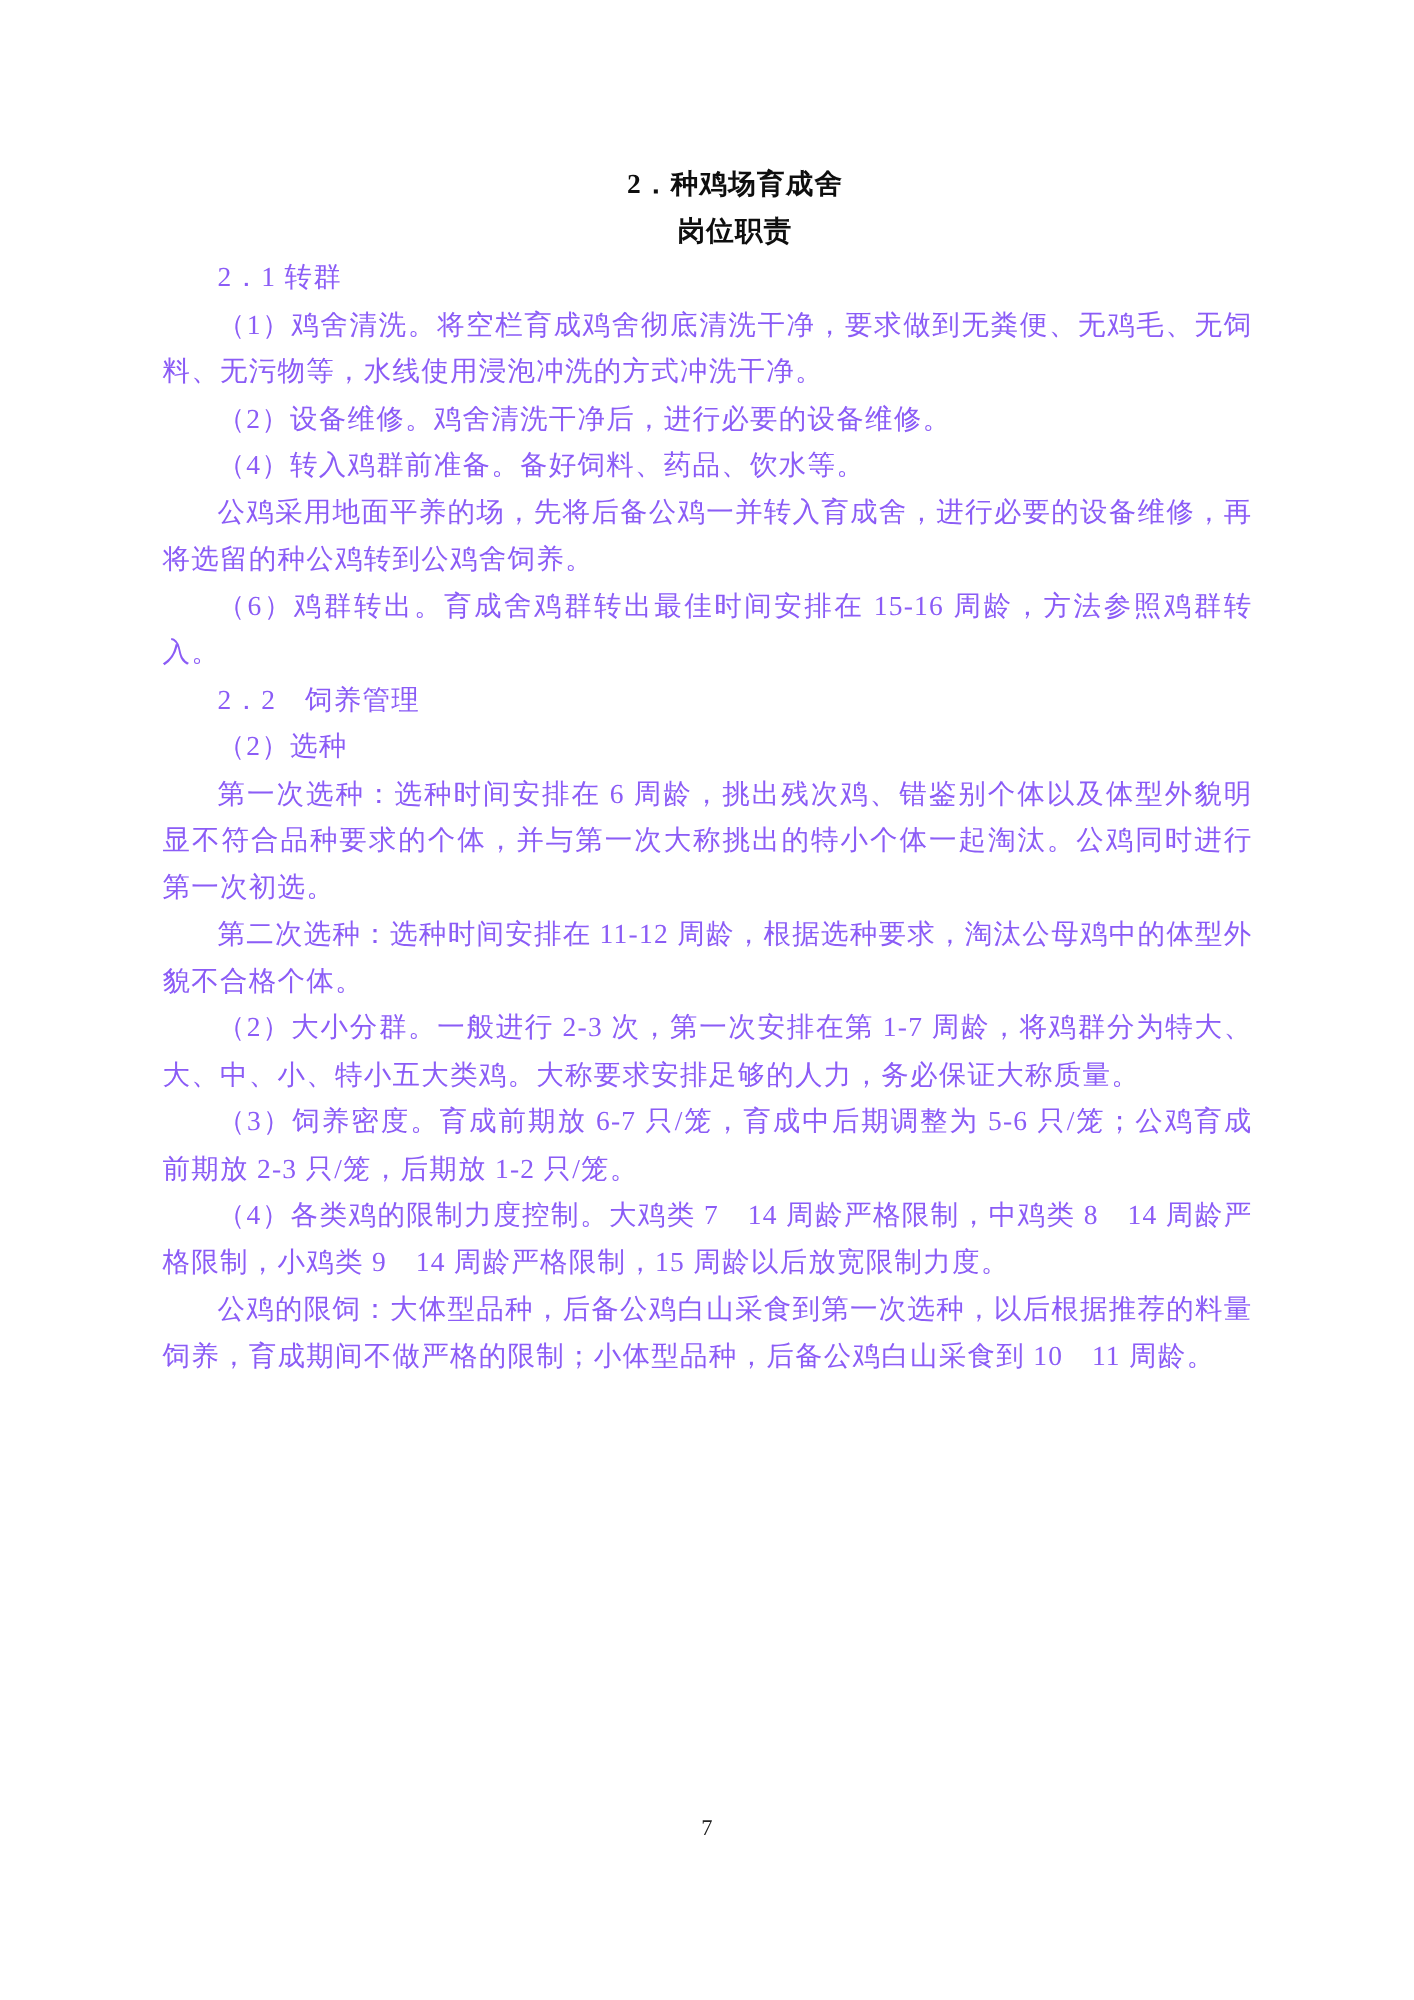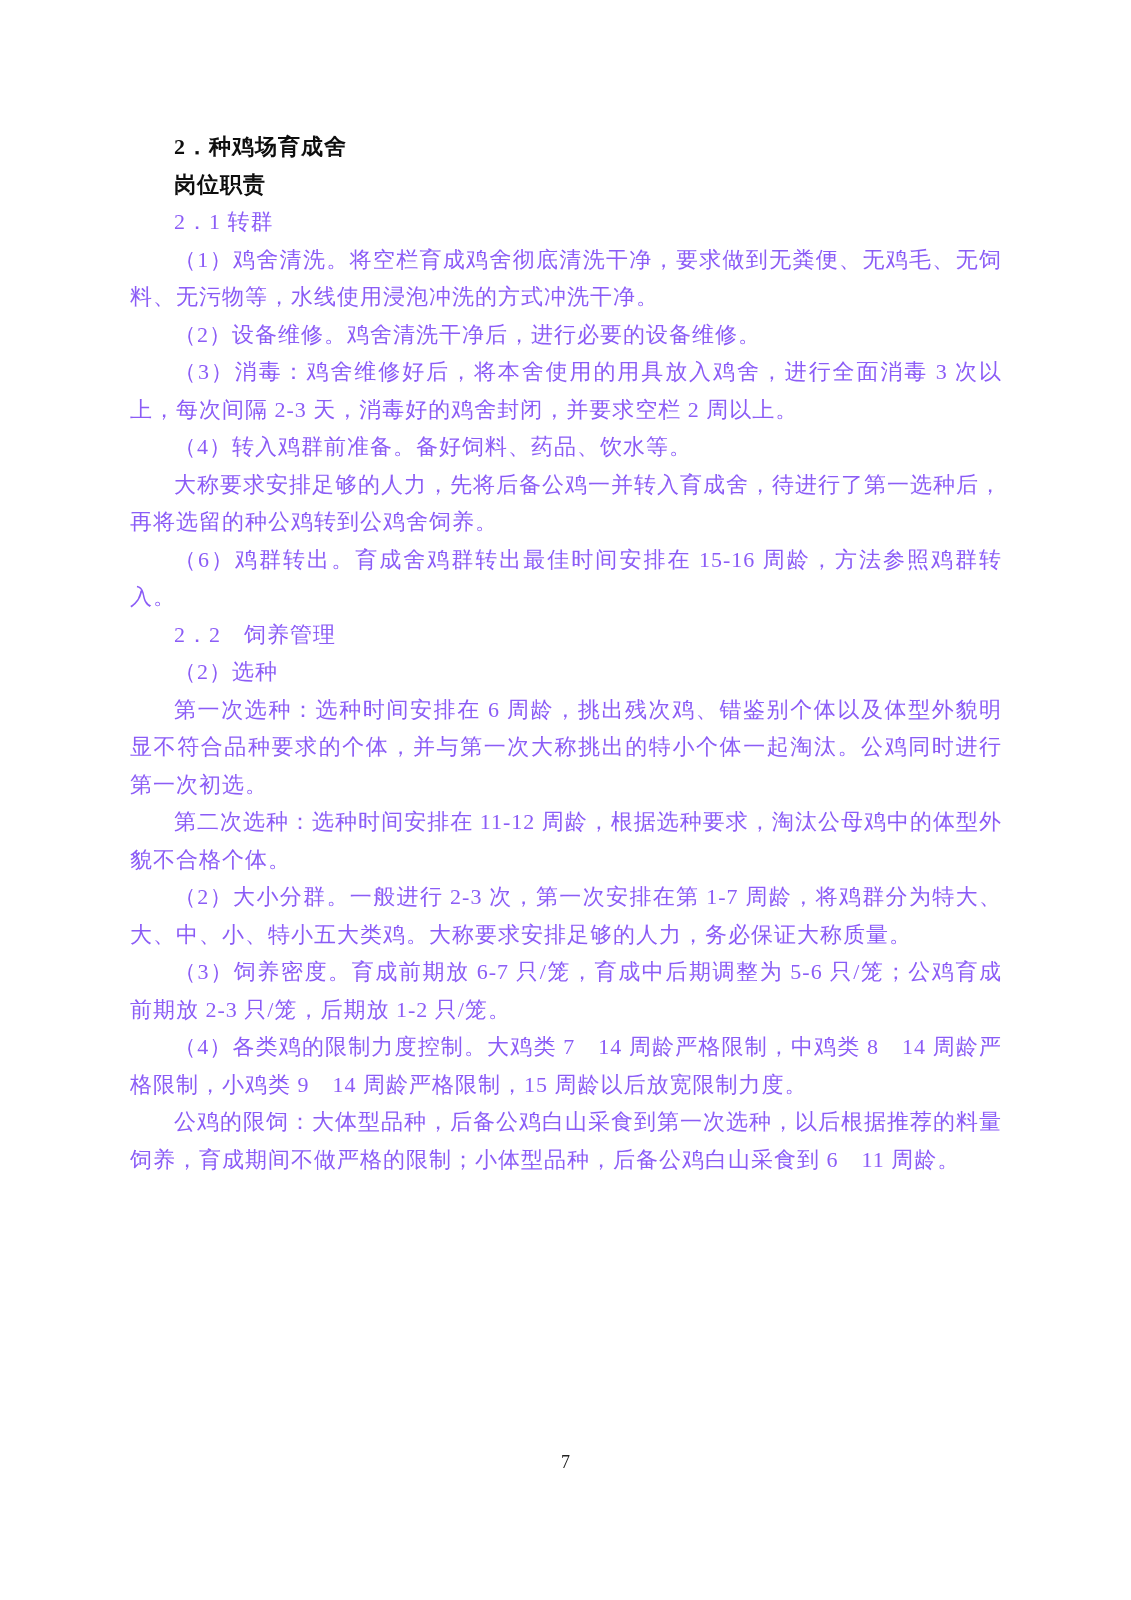--- a/index.html
+++ b/index.html
@@ -28,21 +28,21 @@
     letter-spacing: 1px;
     color: #8b5cf6;
     text-align: justify;
     text-justify: inter-ideograph;
     text-indent: 2em;
     word-break: break-all;
   }
   .para.bold {
     font-weight: 700;
     color: #0e0e0e;
-    text-align: left;
+    text-align: center;
   }
   .page-number {
     position: absolute;
     top: 1452px;
     left: 0;
     width: 100%;
     text-align: center;
     font-size: 18px;
     color: #222222;
     font-family: "Liberation Serif", serif;
@@ -51,27 +51,26 @@
 </head>
 <body>
 
 <div class="page">
   <div class="content">
     <p class="para bold">2．种鸡场育成舍</p>
     <p class="para bold">岗位职责</p>
     <p class="para">2．1 转群</p>
     <p class="para">（1）鸡舍清洗。将空栏育成鸡舍彻底清洗干净，要求做到无粪便、无鸡毛、无饲料、无污物等，水线使用浸泡冲洗的方式冲洗干净。</p>
     <p class="para">（2）设备维修。鸡舍清洗干净后，进行必要的设备维修。</p>
-    <p class="para">（3）消毒：鸡舍维修好后，将本舍使用的用具放入鸡舍，进行全面消毒 3 次以上，每次间隔 2-3 天，消毒好的鸡舍封闭，并要求空栏 2 周以上。</p>
     <p class="para">（4）转入鸡群前准备。备好饲料、药品、饮水等。</p>
-    <p class="para">大称要求安排足够的人力，先将后备公鸡一并转入育成舍，待进行了第一选种后，再将选留的种公鸡转到公鸡舍饲养。</p>
+    <p class="para">公鸡采用地面平养的场，先将后备公鸡一并转入育成舍，进行必要的设备维修，再将选留的种公鸡转到公鸡舍饲养。</p>
     <p class="para">（6）鸡群转出。育成舍鸡群转出最佳时间安排在 15-16 周龄，方法参照鸡群转入。</p>
     <p class="para">2．2　饲养管理</p>
     <p class="para">（2）选种</p>
     <p class="para">第一次选种：选种时间安排在 6 周龄，挑出残次鸡、错鉴别个体以及体型外貌明显不符合品种要求的个体，并与第一次大称挑出的特小个体一起淘汰。公鸡同时进行第一次初选。</p>
     <p class="para">第二次选种：选种时间安排在 11-12 周龄，根据选种要求，淘汰公母鸡中的体型外貌不合格个体。</p>
     <p class="para">（2）大小分群。一般进行 2-3 次，第一次安排在第 1-7 周龄，将鸡群分为特大、大、中、小、特小五大类鸡。大称要求安排足够的人力，务必保证大称质量。</p>
     <p class="para">（3）饲养密度。育成前期放 6-7 只/笼，育成中后期调整为 5-6 只/笼；公鸡育成前期放 2-3 只/笼，后期放 1-2 只/笼。</p>
     <p class="para">（4）各类鸡的限制力度控制。大鸡类 7 14 周龄严格限制，中鸡类 8 14 周龄严格限制，小鸡类 9 14 周龄严格限制，15 周龄以后放宽限制力度。</p>
-    <p class="para">公鸡的限饲：大体型品种，后备公鸡白山采食到第一次选种，以后根据推荐的料量饲养，育成期间不做严格的限制；小体型品种，后备公鸡白山采食到 6 11 周龄。</p>
+    <p class="para">公鸡的限饲：大体型品种，后备公鸡白山采食到第一次选种，以后根据推荐的料量饲养，育成期间不做严格的限制；小体型品种，后备公鸡白山采食到 10 11 周龄。</p>
   </div>
   <div class="page-number">7</div>
 </div>
 
 </body></html>

